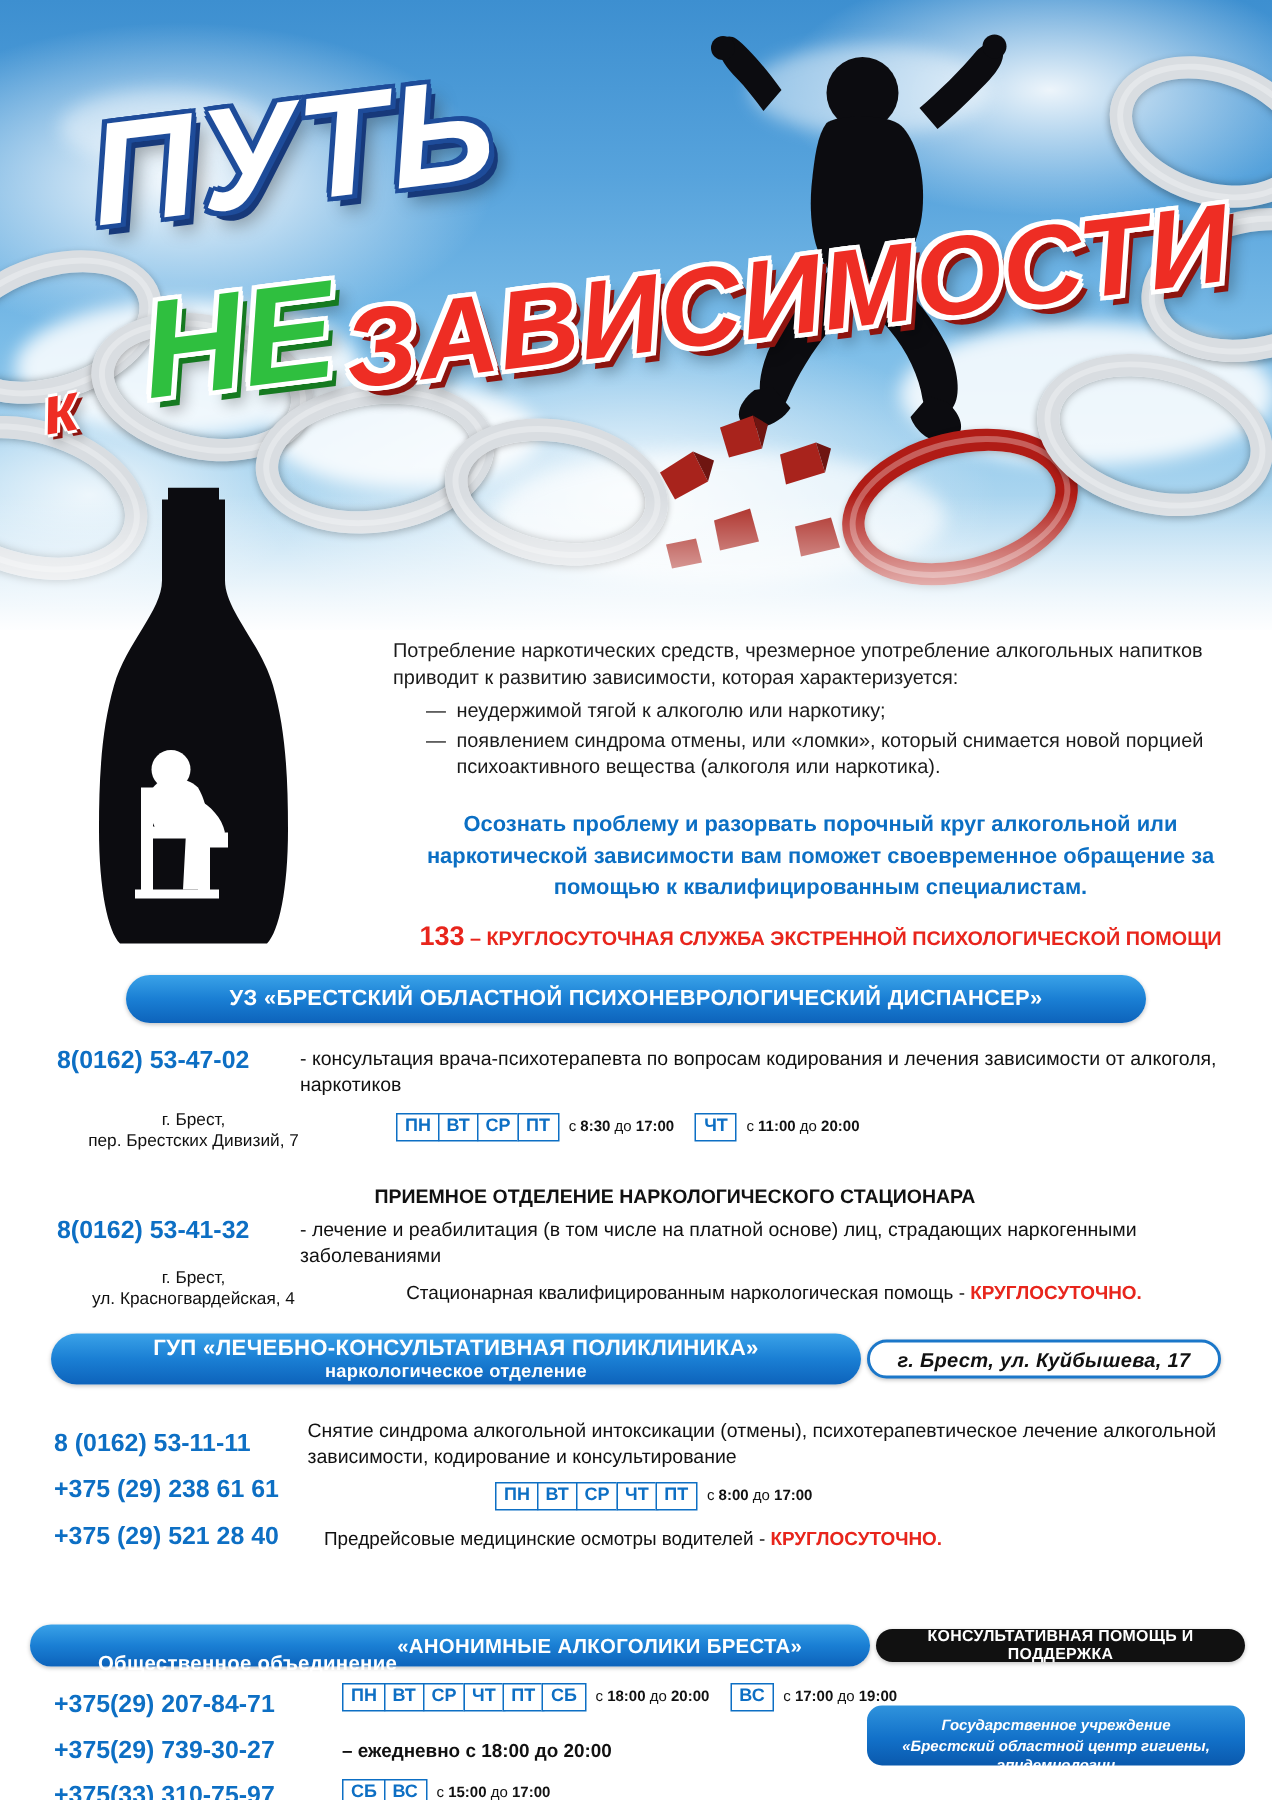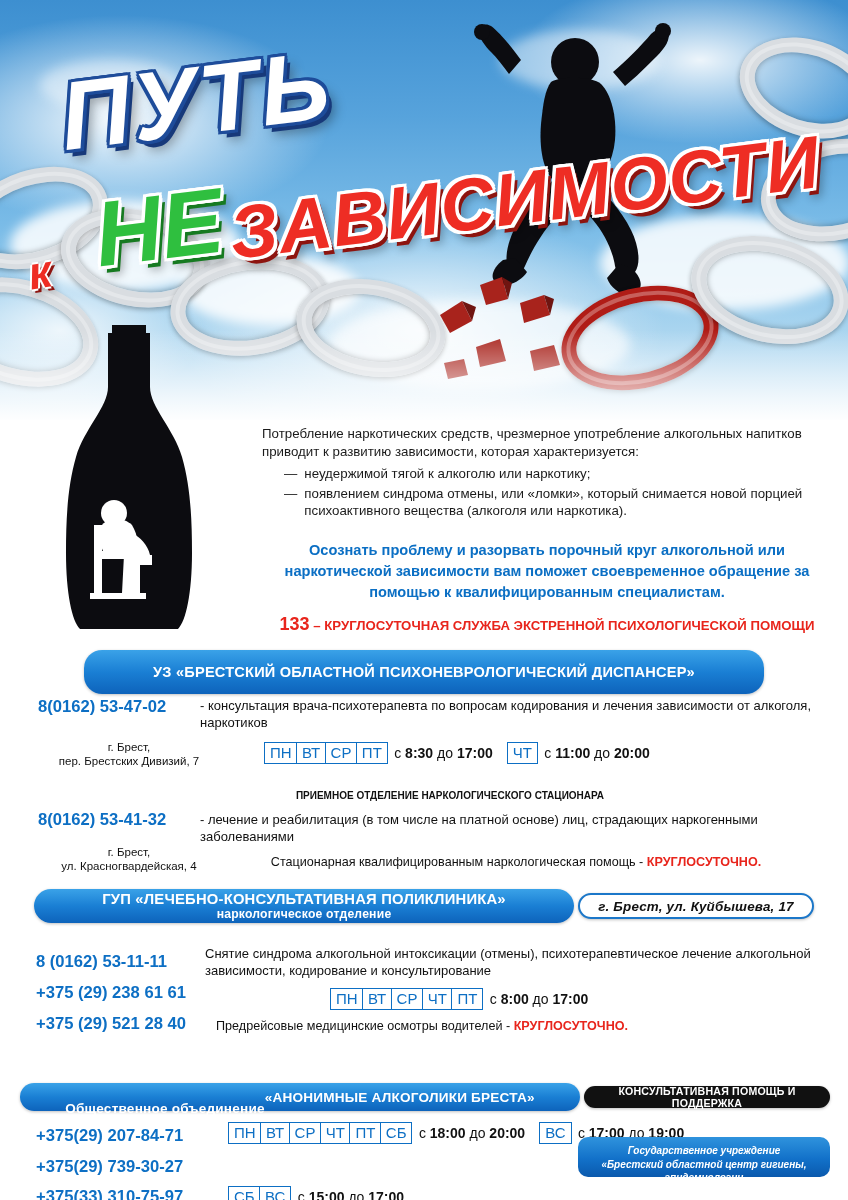--- a/index.html
+++ b/index.html
@@ -103,21 +103,21 @@
     position: absolute;
     background: linear-gradient(180deg, #3aa2e8 0%, #1a7fd4 50%, #0d63bb 100%);
     color: #fff; font-weight: bold; text-align: center;
     border-radius: 18px;
     box-shadow: 0 1px 3px rgba(0,0,0,.25);
     display: flex; align-items: center; justify-content: center;
     letter-spacing: .2px;
   }
   .pill-white-border { border: 2px solid #ffffff; }
 
-  .org1 { left: 84px; top: 650px; width: 680px; height: 44px; font-size: 14.6px; }
+  .org1 { left: 84px; top: 650px; width: 680px; height: 32px; font-size: 14.6px; }
   .org2 { left: 34px; top: 889px; width: 540px; height: 34px; font-size: 14.8px; flex-direction: column; gap: 0; }
   .org2 .l1 { font-size: 14.8px; }
   .org2 .l2 { font-size: 12.2px; font-weight: bold; }
   .org2addr {
     left: 578px; top: 893px; width: 236px; height: 26px; font-size: 13.4px;
     font-style: italic; border: 2px solid #1b77c9; background: #ffffff; color: #111;
     border-radius: 14px;
   }
   .org3 { left: 20px; top: 1083px; width: 560px; height: 28px; font-size: 13.6px; border-radius: 15px;}
   .org3 .oo-normal { font-weight: bold; margin-top: 23px; }
@@ -133,32 +133,32 @@
   .addr {
     position: absolute; color: #111; font-size: 11.5px; text-align: center; line-height: 1.3;
   }
   .desc {
     position: absolute; color: #111; font-size: 13px; line-height: 1.3;
   }
   .center-line {
     position: absolute; text-align: center; font-size: 12.6px; color: #111;
   }
   .sec-title {
-    position: absolute; text-align: center; font-weight: bold; font-size: 10px; color: #111;
+    position: absolute; text-align: center; font-weight: bold; font-size: 13px; color: #111;
   }
   .red { color: #e8251c; font-weight: bold; }
 
   
   .days { position: absolute; display: flex; align-items: center; }
   .daybox {
-    border: 1.6px solid #0d6fc4; color: #0d6fc4; font-weight: normal;
-    font-size: 15px; padding: 1px 5px 2px 5px; background: #fff;
+    border: 1.6px solid #0d6fc4; color: #0d6fc4; font-weight: bold;
+    font-size: 12px; padding: 1px 5px 2px 5px; background: #fff;
     margin-right: -1.6px; line-height: 1.15;
   }
-  .time { font-size: 14px; color: #111; margin-left: 8px; }
+  .time { font-size: 10px; color: #111; margin-left: 8px; }
   .time b { color: #111; }
   .gap { width: 14px; display: inline-block; }
 
   
   .footer-bar {
     position: absolute; left: 578px; top: 1137px; width: 252px; height: 40px;
     background: linear-gradient(180deg, #2f93dd 0%, #1271c9 55%, #0a59ad 100%);
     border-radius: 10px; color: #fff; text-align: center;
     font-size: 10px; font-style: italic; font-weight: bold;
     padding-top: 7px; line-height: 1.35;
@@ -408,20 +408,23 @@
     <span class="gap"></span>
     <span class="daybox">ВС</span>
     <span class="time">
       <span>с</span>
       <b>17:00</b>
       <span>до</span>
       <b>19:00</b>
     </span>
   </div>
 
+  <div class="center-line" style="left:228px; top:1160px; width:400px; text-align:left; font-weight:bold;">
+    <span>– ежедневно с </span><span>18:00</span><span> до </span><span>20:00</span>
+  </div>
 
   <div class="days" style="left:228px; top:1186px;">
     <span class="daybox">СБ</span>
     <span class="daybox">ВС</span>
     <span class="time">
       <span>с</span>
       <b>15:00</b>
       <span>до</span>
       <b>17:00</b>
     </span>

